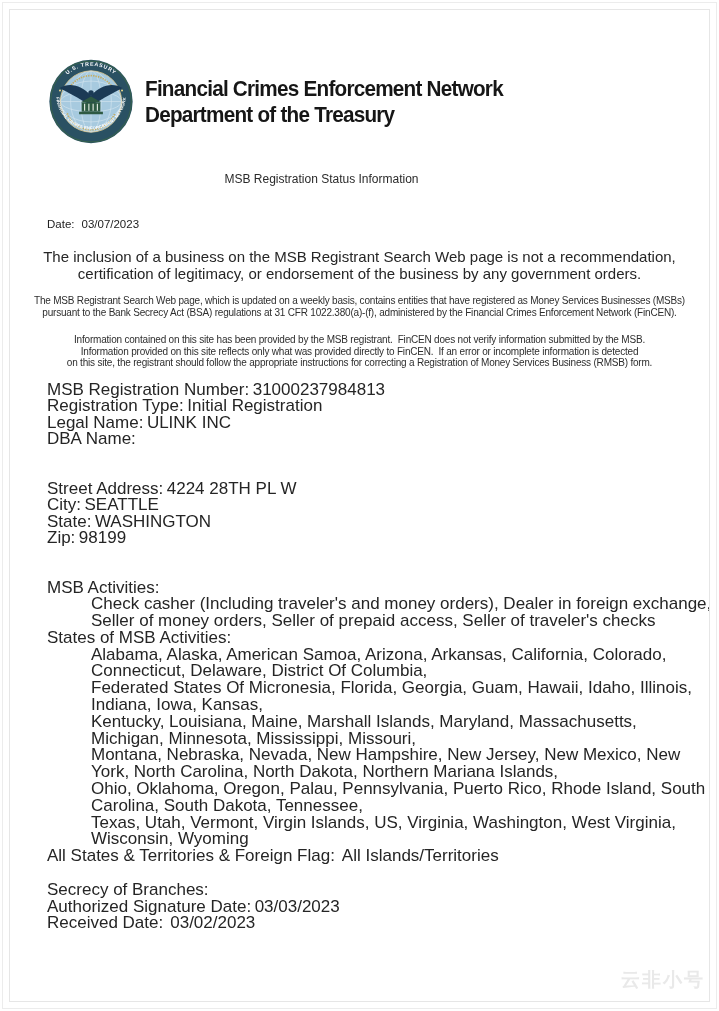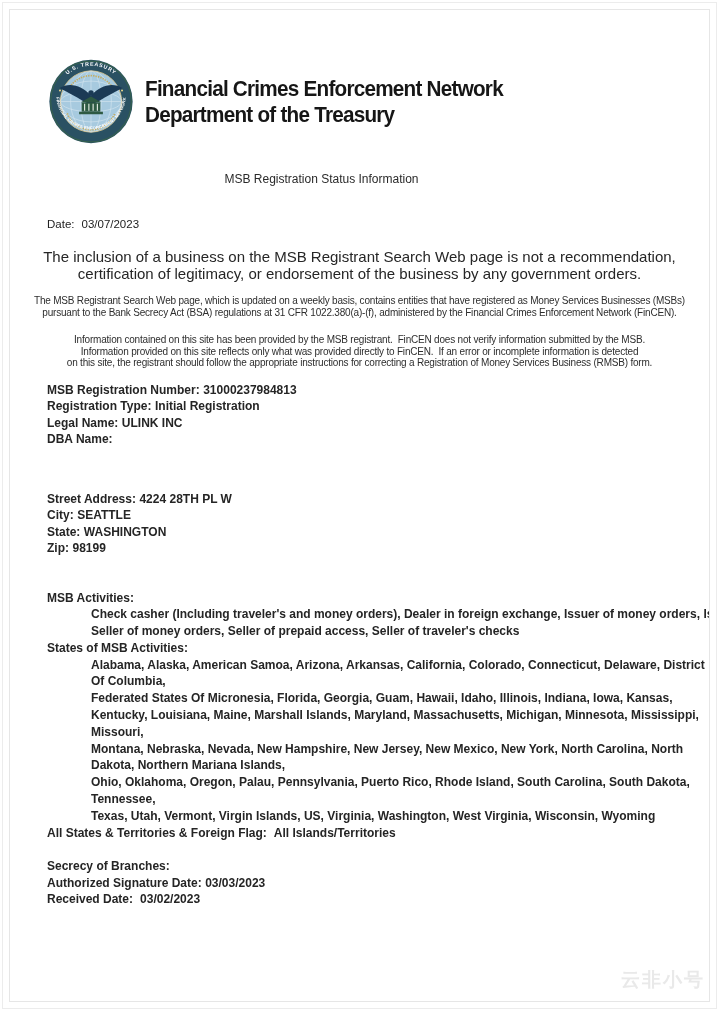--- a/index.html
+++ b/index.html
@@ -31,23 +31,23 @@
 
   
   .doc-title { margin-top:28px; text-align:center; font-size:12px; color:#2a2a2a; transform:translateX(-38px); }
   .date-line { margin:32px 0 0 37px; font-size:11.5px; }
   .notice { margin-top:18px; text-align:center; font-size:15px; line-height:17px; color:#262626; }
   .fine-print { text-align:center; font-size:10px; line-height:11.5px; letter-spacing:-0.2px; color:#2e2e2e; }
   .fine-print .line { white-space:pre; }
   .fp1 { margin-top:13px; }
   .fp2 { margin-top:16px; }
 
-  .block { margin-left:37px; font-size:12px; line-height:16.5px; color:#252525;font-weight:bold; }
+  .block { margin-left:37px; font-size:17px; line-height:16.5px; color:#252525; }
   .block-reg { margin-top:13px; }
-  .block-addr { margin-top:43px; }
+  .block-addr { margin-top:33px; }
   .block-act { margin-top:33px; line-height:16.8px; margin-right:0; }
   .block-foot { margin-top:17px; }
 
   .field .lbl { white-space:pre; }
   .field .val { margin-left:3.5px; white-space:pre; }
   .field .val:empty { margin-left:0; }
   .field .val.gap2 { margin-left:7px; }
 
   .indent { padding-left:44px; }
   .clip-line { white-space:pre; overflow:hidden; }

